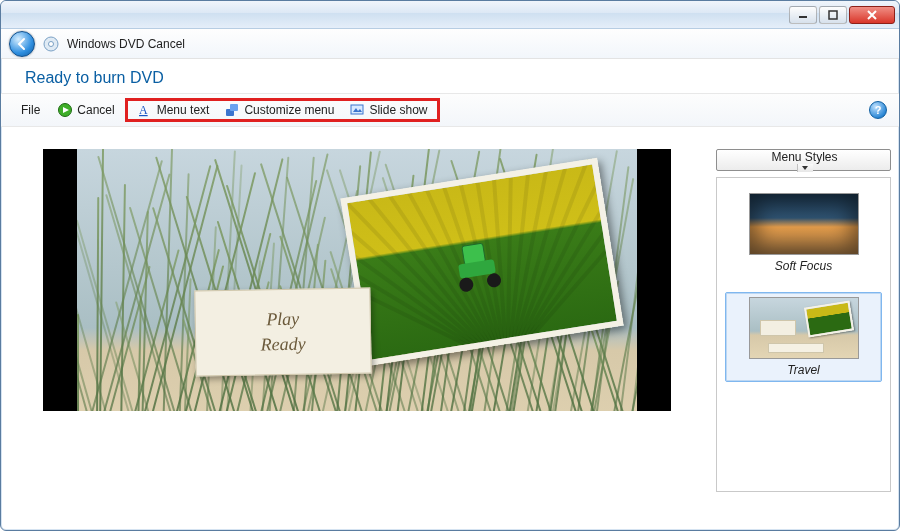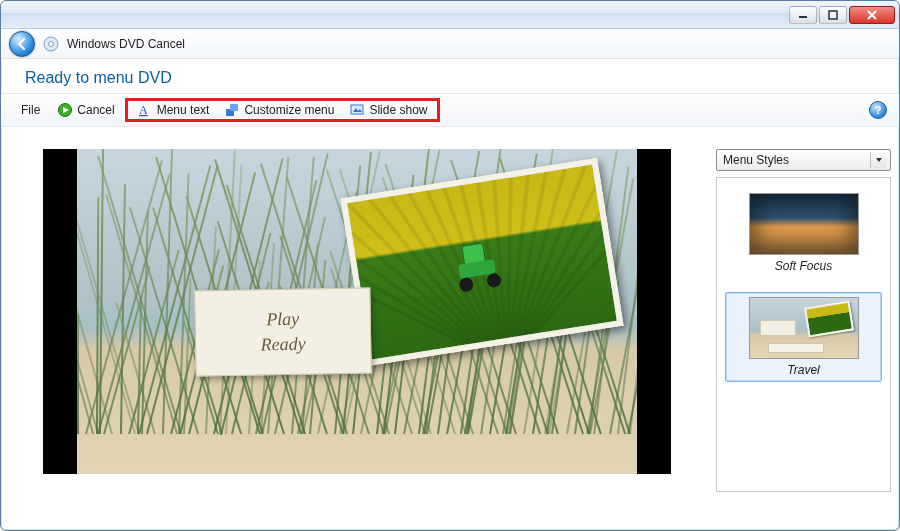--- a/index.html
+++ b/index.html
@@ -61,21 +61,21 @@
     border:1px solid #0f5fa2; color:#fff; font-weight:bold; font-size:11px;
     display:flex; align-items:center; justify-content:center;
   }
 
   
   .main { display:flex; position:absolute; left:8px; right:8px; top:148px; bottom:38px;}
 
   
   .stage-wrap { flex:1; display:flex; justify-content:center; }
   .stage {
-    position:relative; width:628px; height:325px; background:#000;
+    position:relative; width:628px; height:262px; background:#000;
     display:flex; justify-content:center; overflow:hidden;
   }
   .frame {
     position:relative; width:560px; height:325px;
     background:linear-gradient(to bottom,#c7d6de 0%, #aabfc4 55%, #d7c9a9 62%, #e3d5b4 100%);
     overflow:hidden;
   }
   
   .grass { position:absolute; inset:0; }
   .grass span {
@@ -122,21 +122,21 @@
     content:""; position:absolute; inset:0;
     background:radial-gradient(circle at 6px 0, transparent 3px, #f5f1e4 3px) repeat-x;
     background-size:12px 8px;
   }
 
   
   .sidebar { width:175px; margin-left:12px; display:flex; flex-direction:column;}
   .styles-combo {
     height:22px; border:1px solid #8e8e8e; background:linear-gradient(to bottom,#fff,#ececec);
     display:flex; align-items:center; justify-content:space-between; padding:0 4px 0 6px;
-    border-radius:2px; font-size:12px;
+    border-radius:2px; font-size:12px;flex-direction:column;
   }
   .styles-combo .chev { width:16px; height:16px; display:flex; align-items:center; justify-content:center;
     border-left:1px solid #c0c0c0; background:linear-gradient(to bottom,#fafafa,#e7e7e7);}
   .styles-list {
     flex:1; margin-top:6px; border:1px solid #c9c9c9; background:#fff;
     overflow-y:scroll; padding:10px 8px;font-style:italic;
   }
   .style-item { text-align:center; margin-bottom:14px; padding:4px; border:1px solid transparent; border-radius:2px;}
   .style-item.selected { border-color:#7fb7ef; background:#eaf2fc; box-shadow:inset 0 0 0 1px #bcd7f3;}
   .style-thumb { width:110px; height:62px; margin:0 auto 4px; border:1px solid #999; position:relative; overflow:hidden;}
@@ -208,21 +208,21 @@
     </div>
     <div class="app-icon">
       <svg width="16" height="16">
           <circle cx="8" cy="8" r="7" fill="#dfeaf4" stroke="#7aa0c4"></circle>
           <circle cx="8" cy="8" r="2.5" fill="#fff" stroke="#7aa0c4"></circle>
         </svg>
     </div>
     <div class="app-title">Windows DVD Cancel</div>
   </div>
 
-  <div class="headline">Ready to menu DVD</div>
+  <div class="headline">Ready to burn DVD</div>
 
   <div class="toolbar">
     <div class="tbtn">
       <span>File</span>
     </div>
     <div class="tbtn">
       <span class="ico">
         <svg width="14" height="14">
             <circle cx="7" cy="7" r="6.5" fill="#3fae29" stroke="#1f6b14"></circle>
             <path d="M5 4 L11 7 L5 10 Z" fill="#fff"></path>

